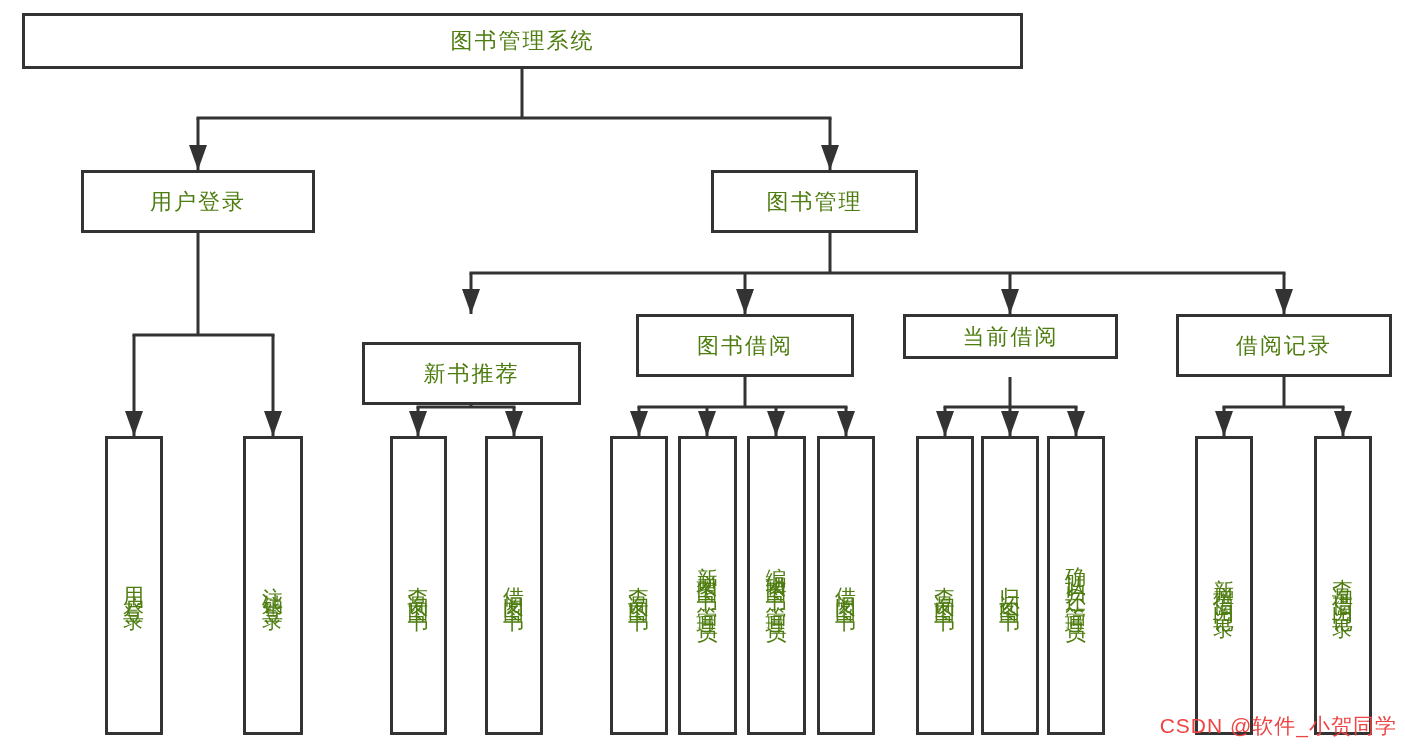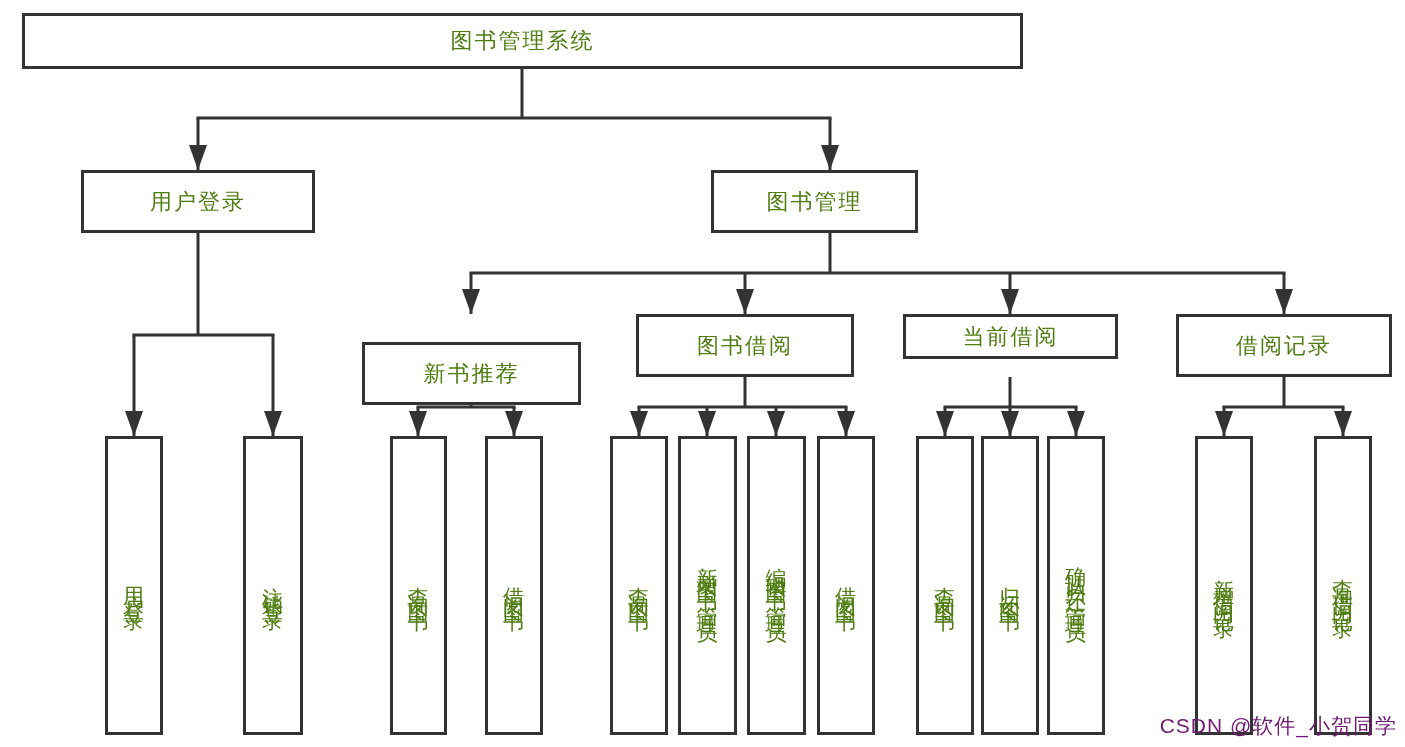--- a/index.html
+++ b/index.html
@@ -43,21 +43,21 @@
     font-size: 21px;
     letter-spacing: 8px;
     line-height: 1;
   }
   .watermark {
     position: absolute;
     z-index: 3;
     right: 8px;
     top: 712px;
     font-size: 21px;
-    color: #701a75;
+    color: #ef4444;
     letter-spacing: 1px;
     white-space: nowrap;
   }
 </style>
 </head>
 <body>
 
 <div class="canvas">
 
   <svg class="connectors" width="1405" height="747" viewBox="0 0 1405 747">

